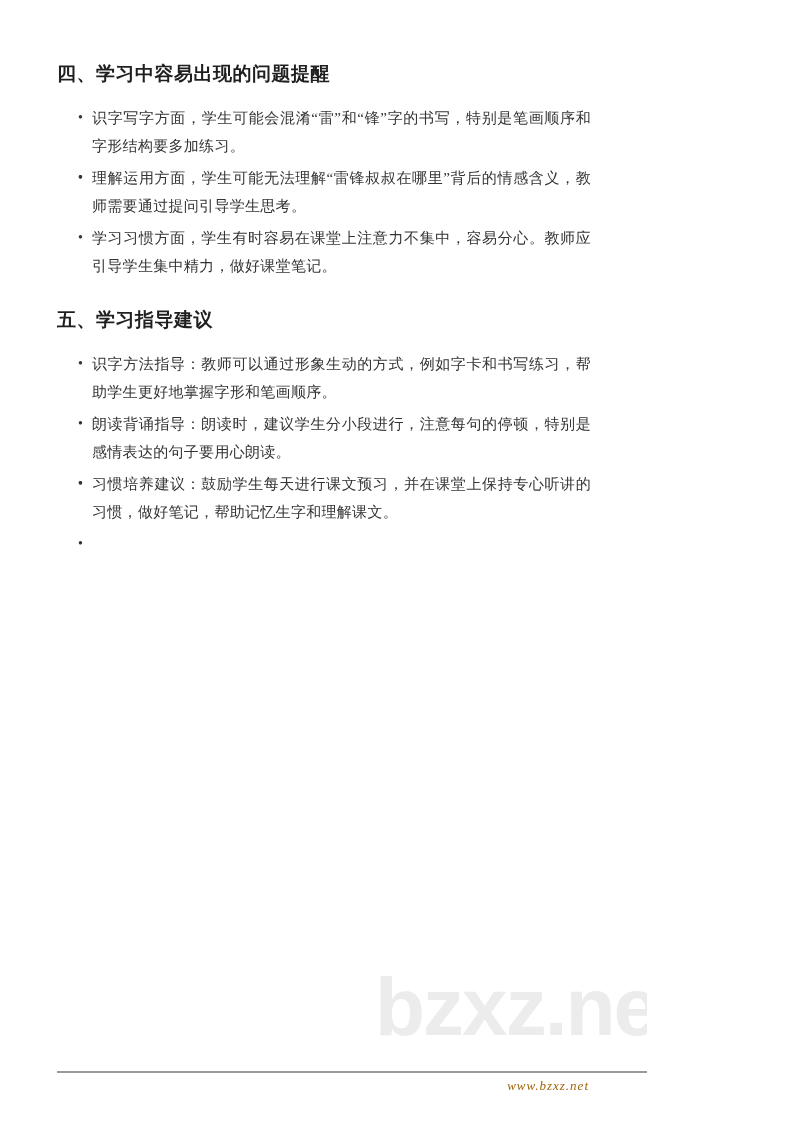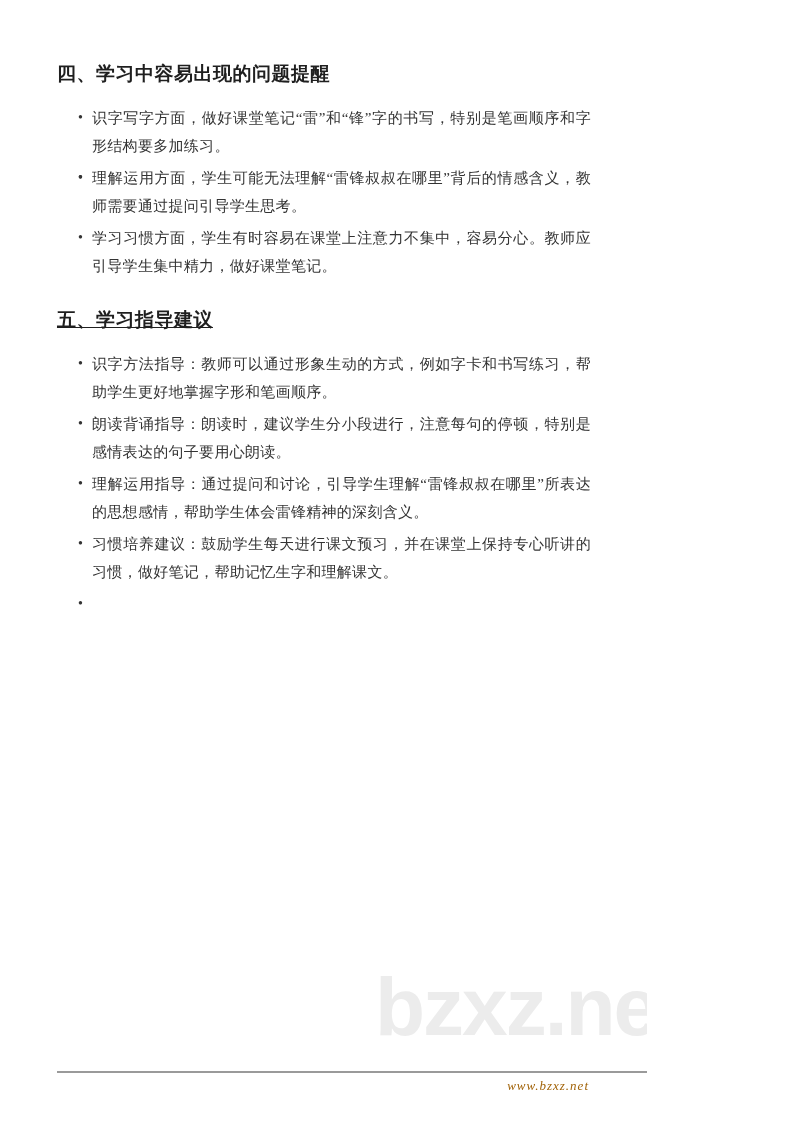--- a/index.html
+++ b/index.html
@@ -26,21 +26,20 @@
     font-family: "Liberation Sans", sans-serif;
     font-weight: bold;
     font-size: 19px;
     line-height: 27px;
     color: #1f1f1f;
     margin: 0;
     letter-spacing: 0.5px;
   }
   .section-heading.second {
     margin-top: 6px;
-    text-decoration: underline;
   }
   ul.bullets {
     list-style: none;
     margin: 17px 0 26px 0;
     padding: 0 0 0 21px;
   }
   ul.bullets li {
     position: relative;
     font-size: 15px;
     line-height: 28px;
@@ -96,21 +95,21 @@
 
 <div class="page">
 
   <div class="content">
 
     <h2 class="section-heading">四、学习中容易出现的问题提醒</h2>
 
     <ul class="bullets">
       <li>
         <span class="dot">•</span>
-        <span>识字写字方面，做好课堂笔记“雷”和“锋”字的书写，特别是笔画顺序和字形结构要多加练习。</span>
+        <span>识字写字方面，学生可能会混淆“雷”和“锋”字的书写，特别是笔画顺序和字形结构要多加练习。</span>
       </li>
       <li>
         <span class="dot">•</span>
       </li>
       <li>
         <span class="dot">•</span>
         <span>理解运用方面，学生可能无法理解“雷锋叔叔在哪里”背后的情感含义，教师需要通过提问引导学生思考。</span>
       </li>
       <li>
         <span class="dot">•</span>
@@ -124,21 +123,20 @@
       <li>
         <span class="dot">•</span>
         <span>识字方法指导：教师可以通过形象生动的方式，例如字卡和书写练习，帮助学生更好地掌握字形和笔画顺序。</span>
       </li>
       <li>
         <span class="dot">•</span>
         <span>朗读背诵指导：朗读时，建议学生分小段进行，注意每句的停顿，特别是感情表达的句子要用心朗读。</span>
       </li>
       <li>
         <span class="dot">•</span>
-        <span>理解运用指导：通过提问和讨论，引导学生理解“雷锋叔叔在哪里”所表达的思想感情，帮助学生体会雷锋精神的深刻含义。</span>
       </li>
       <li>
         <span class="dot">•</span>
         <span>习惯培养建议：鼓励学生每天进行课文预习，并在课堂上保持专心听讲的习惯，做好笔记，帮助记忆生字和理解课文。</span>
       </li>
       <li>
         <span class="dot">•</span>
       </li>
     </ul>
 

